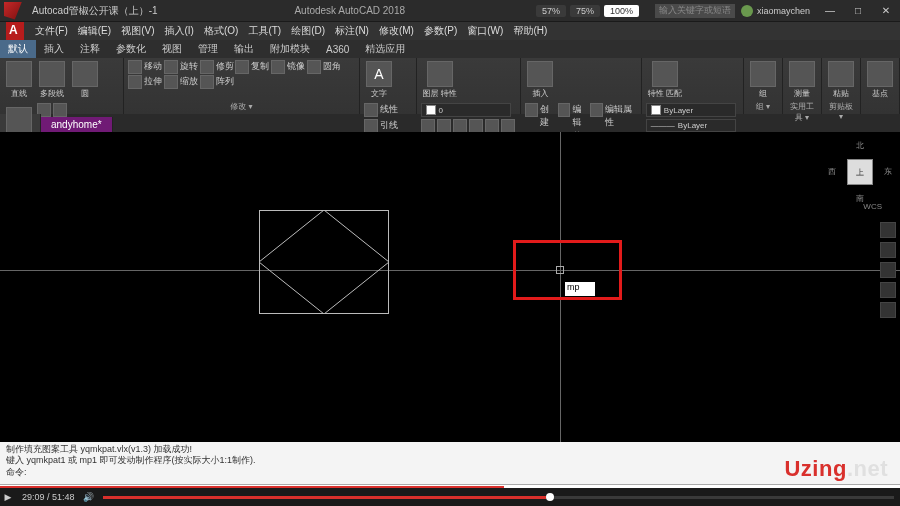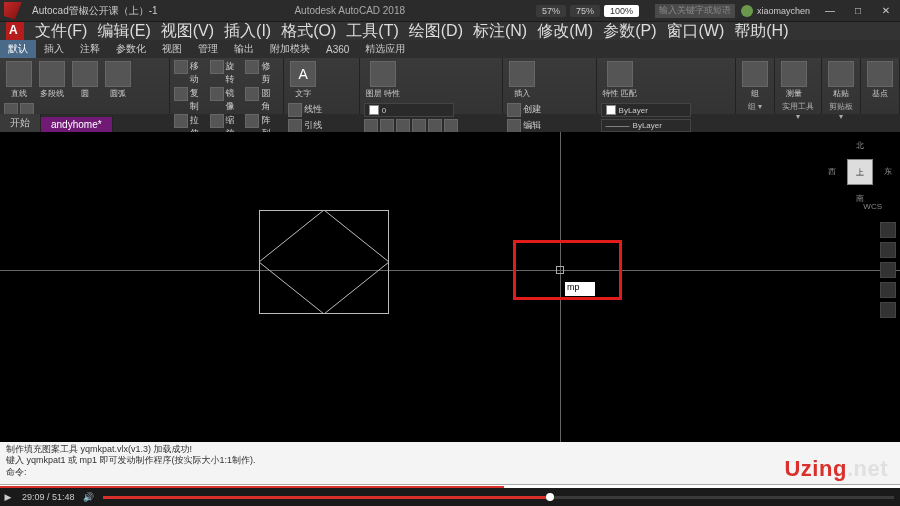--- a/index.html
+++ b/index.html
@@ -9,21 +9,21 @@
   .titlebar .doc { padding: 0 6px; }
   .titlebar .center { flex: 1; text-align: center; color: #aaa; }
   .titlebar .zoom { display: flex; gap: 4px; margin-right: 10px; }
   .titlebar .zoom span { background: #3a3a3a; padding: 1px 6px; border-radius: 2px; font-size: 9px; }
   .titlebar .zoom span.act { background: #fff; color: #333; }
   .titlebar .search { background: #4a4a4a; width: 80px; height: 14px; margin: 0 6px; font-size: 9px; padding: 0 4px; color: #888; }
   .titlebar .user { display: flex; align-items: center; gap: 4px; font-size: 9px; margin-right: 6px; }
   .titlebar .user .av { width: 12px; height: 12px; background: #6a994e; border-radius: 50%; }
   .titlebar .winbtn { width: 28px; height: 20px; display: flex; align-items: center; justify-content: center; color: #ccc; font-size: 10px; }
 
-  .menubar { height: 18px; background: #333; display: flex; align-items: center; font-size: 16px; color: #ddd; }
+  .menubar { height: 18px; background: #333; display: flex; align-items: center; font-size: 10px; color: #ddd; }
   .menubar .appicon { width: 18px; height: 18px; margin: 0 6px; background: #b71c1c; position: relative; }
   .menubar .appicon::before { content: "A"; color: #fff; font-weight: bold; position: absolute; left: 3px; top: 1px; font-size: 12px; }
   .menubar span { padding: 0 5px; cursor: default; }
 
   .ribbontabs { height: 18px; background: #2e2e2e; display: flex; align-items: center; font-size: 10px; color: #ccc; }
   .ribbontabs span { padding: 2px 8px; }
   .ribbontabs span.active { background: #4a6a8a; color: #fff; }
 
   .ribbon { height: 56px; background: linear-gradient(#3a3a3a,#333); display: flex; font-size: 9px; color: #ccc; }
   .panel { border-right: 1px solid #222; display: flex; flex-direction: column; justify-content: space-between; padding: 2px 4px; }
@@ -154,21 +154,21 @@
         <div class="minirow">
             <div class="mini"></div>
             <div class="mini"></div>
           </div>
       </div>
     </div>
     <div class="label">绘图 ▾</div>
   </div>
 
   <div class="panel">
-    <div class="tools" style="flex-direction:column;align-items:flex-start;gap:1px">
+    <div class="tools" style="flex-direction:row;align-items:flex-start;gap:1px">
       <div class="minirow">
         <div class="mini"></div>
           <span class="t">移动</span>
         <div class="mini"></div>
           <span class="t">旋转</span>
         <div class="mini"></div>
           <span class="t">修剪</span>
       </div>
       <div class="minirow">
         <div class="mini"></div>
@@ -244,21 +244,21 @@
     </div>
     <div class="label">图层 ▾</div>
   </div>
 
   <div class="panel">
     <div class="tools">
       <div class="tool big">
           <div class="ic"></div>
           <div class="t">插入</div>
         </div>
-      <div style="display:flex;flex-direction:column;gap:2px">
+      <div style="display:flex;flex-direction:row;gap:2px">
         <div class="minirow">
             <div class="mini"></div>
             <span class="t">创建</span>
           </div>
         <div class="minirow">
             <div class="mini"></div>
             <span class="t">编辑</span>
           </div>
         <div class="minirow">
             <div class="mini"></div>

